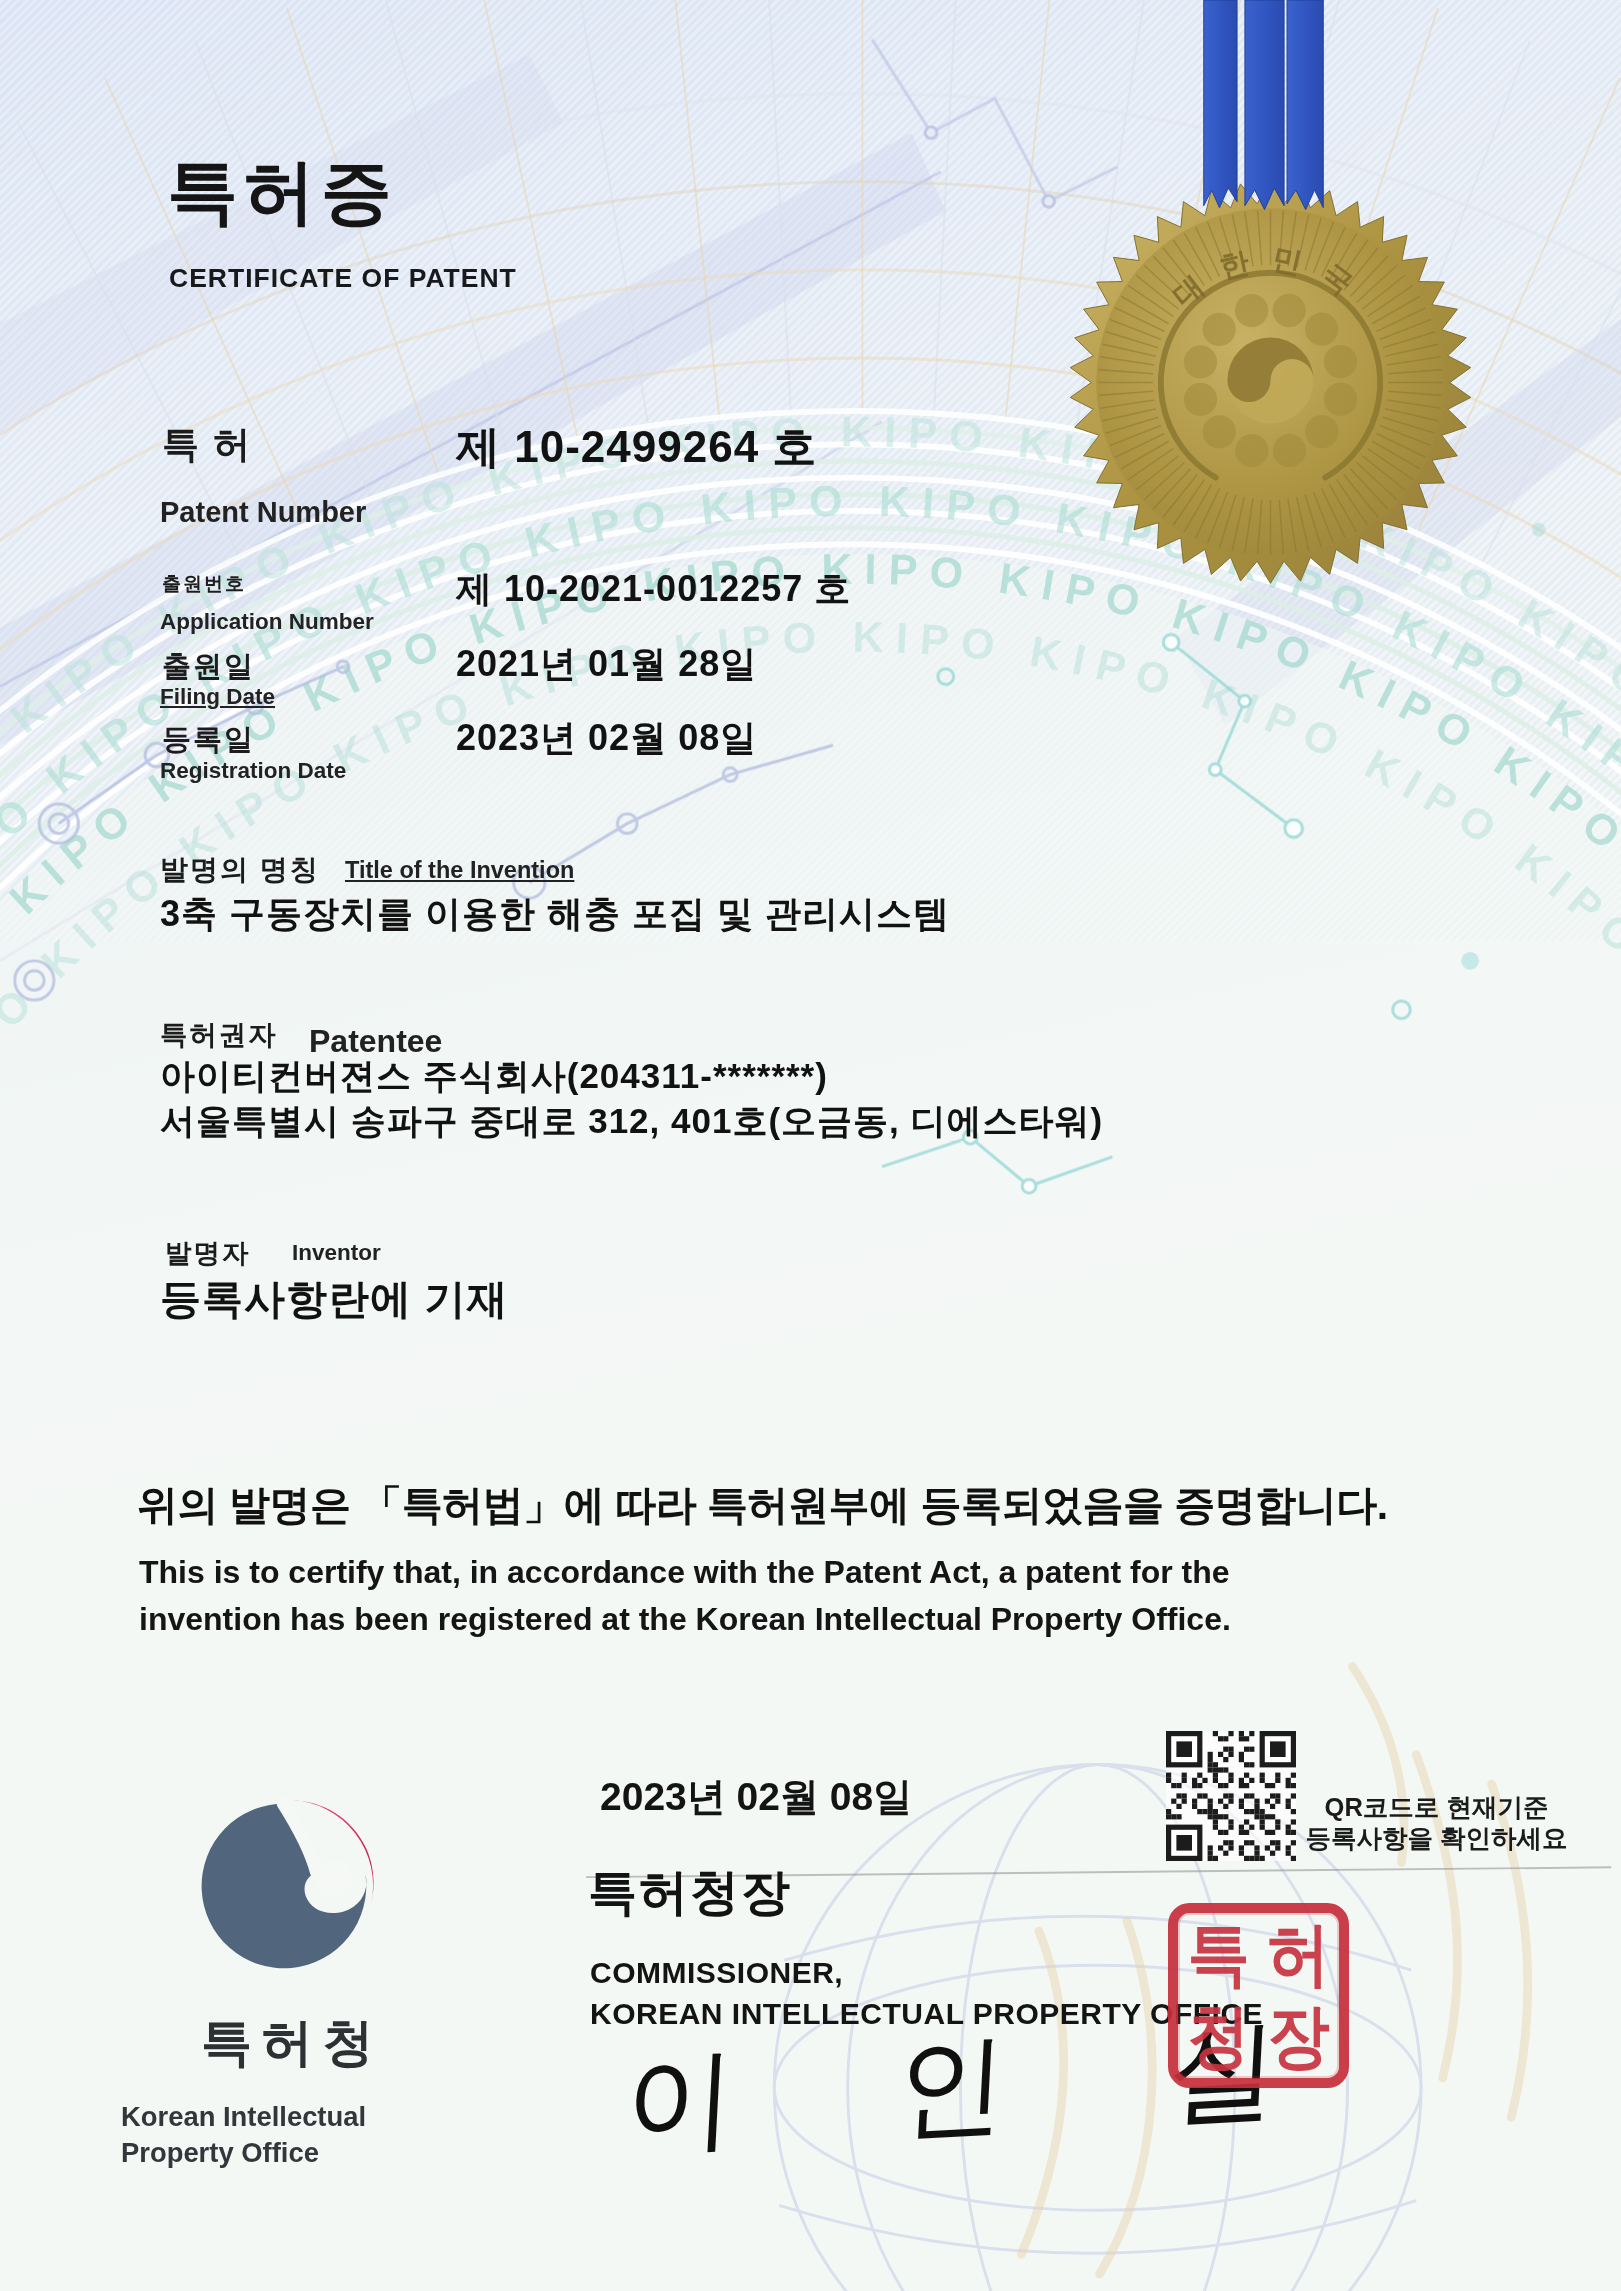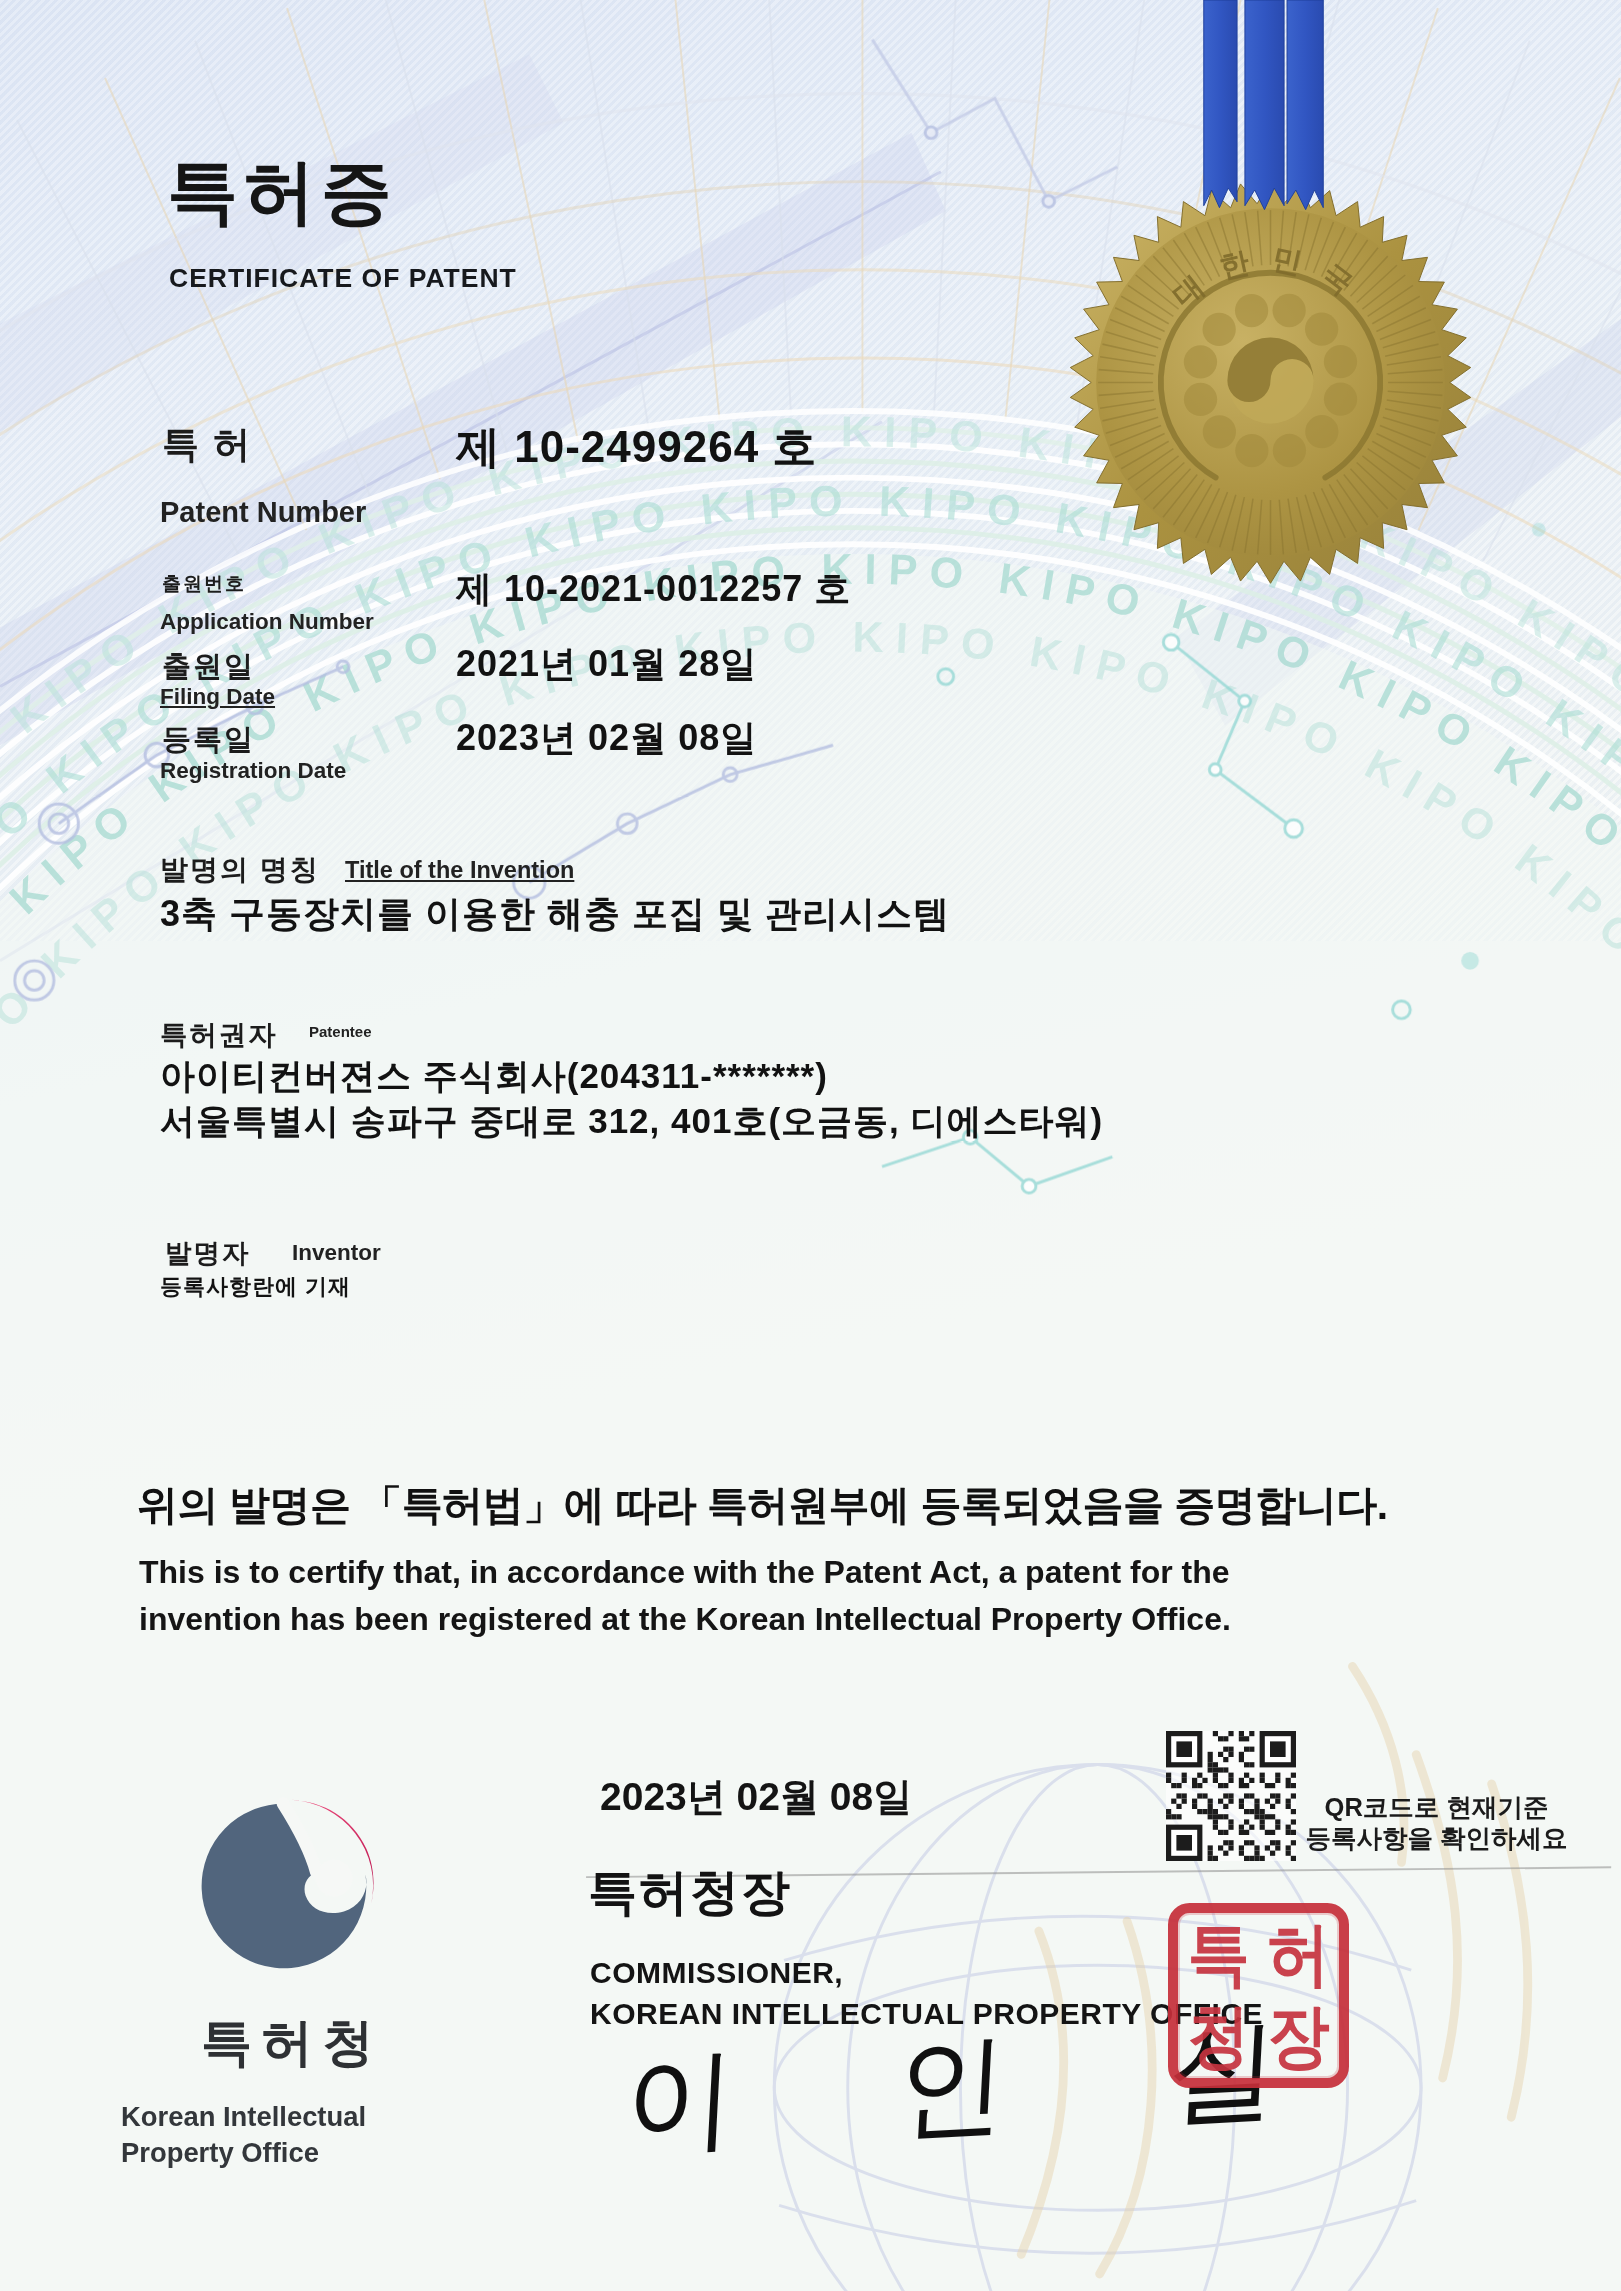--- a/index.html
+++ b/index.html
@@ -319,27 +319,27 @@
 
   <div class="ab ko-label" style="left:162px;top:720px;font-size:29px;">등록일</div>
   <div class="ab en-label" style="left:160px;top:758px;font-size:22.5px;">Registration Date</div>
   <div class="ab val" style="left:456px;top:714px;font-size:36px;">2023년 02월 08일</div>
 
   <div class="ab ko-label" style="left:160px;top:851px;font-size:28px;font-weight:700;">발명의 명칭</div>
   <div class="ab en-label" style="left:345px;top:857px;font-size:23.5px;font-weight:600;text-decoration:underline;">Title of the Invention</div>
   <div class="ab val" style="left:160px;top:890px;font-size:36px;">3축 구동장치를 이용한 해충 포집 및 관리시스템</div>
 
   <div class="ab ko-label" style="left:160px;top:1017px;font-size:27.4px;font-weight:700;">특허권자</div>
-  <div class="ab en-label" style="left:309px;top:1023px;font-size:15px;font-weight:600;">Patentee</div>
+  <div class="ab en-label" style="left:309px;top:1023px;font-size:32px;font-weight:600;">Patentee</div>
   <div class="ab val" style="left:160px;top:1053px;font-size:35px;">아이티컨버젼스 주식회사(204311-*******)</div>
   <div class="ab val" style="left:160px;top:1098px;font-size:35px;">서울특별시 송파구 중대로 312, 401호(오금동, 디에스타워)</div>
 
   <div class="ab ko-label" style="left:165px;top:1235px;font-size:26.5px;font-weight:700;">발명자</div>
   <div class="ab en-label" style="left:292px;top:1240px;font-size:22.5px;font-weight:600;">Inventor</div>
-  <div class="ab val" style="left:160px;top:1272px;font-size:22px;">등록사항란에 기재</div>
+  <div class="ab val" style="left:160px;top:1272px;font-size:41px;">등록사항란에 기재</div>
 
   <div class="ab stmt-ko" style="left:137px;top:1478px;">위의 발명은 「특허법」에 따라 특허원부에 등록되었음을 증명합니다.</div>
   <div class="ab stmt-en" style="left:139px;top:1554px;">This is to certify that, in accordance with the Patent Act, a patent for the</div>
   <div class="ab stmt-en" style="left:139px;top:1601px;">invention has been registered at the Korean Intellectual Property Office.</div>
 
   <div class="ab" style="left:600px;top:1770px;font-size:39px;font-weight:600;color:#141414;">2023년 02월 08일</div>
   <div class="ab" style="left:588px;top:1860px;font-size:49px;font-weight:800;color:#131313;letter-spacing:2px;">특허청장</div>
   <div class="ab comm" style="left:590px;top:1941px;">COMMISSIONER,</div>
   <div class="ab comm" style="left:590px;top:1982px;">KOREAN INTELLECTUAL PROPERTY OFFICE</div>
   <div class="ab sig" style="left:625px;top:2011px;">이 인 실</div>

